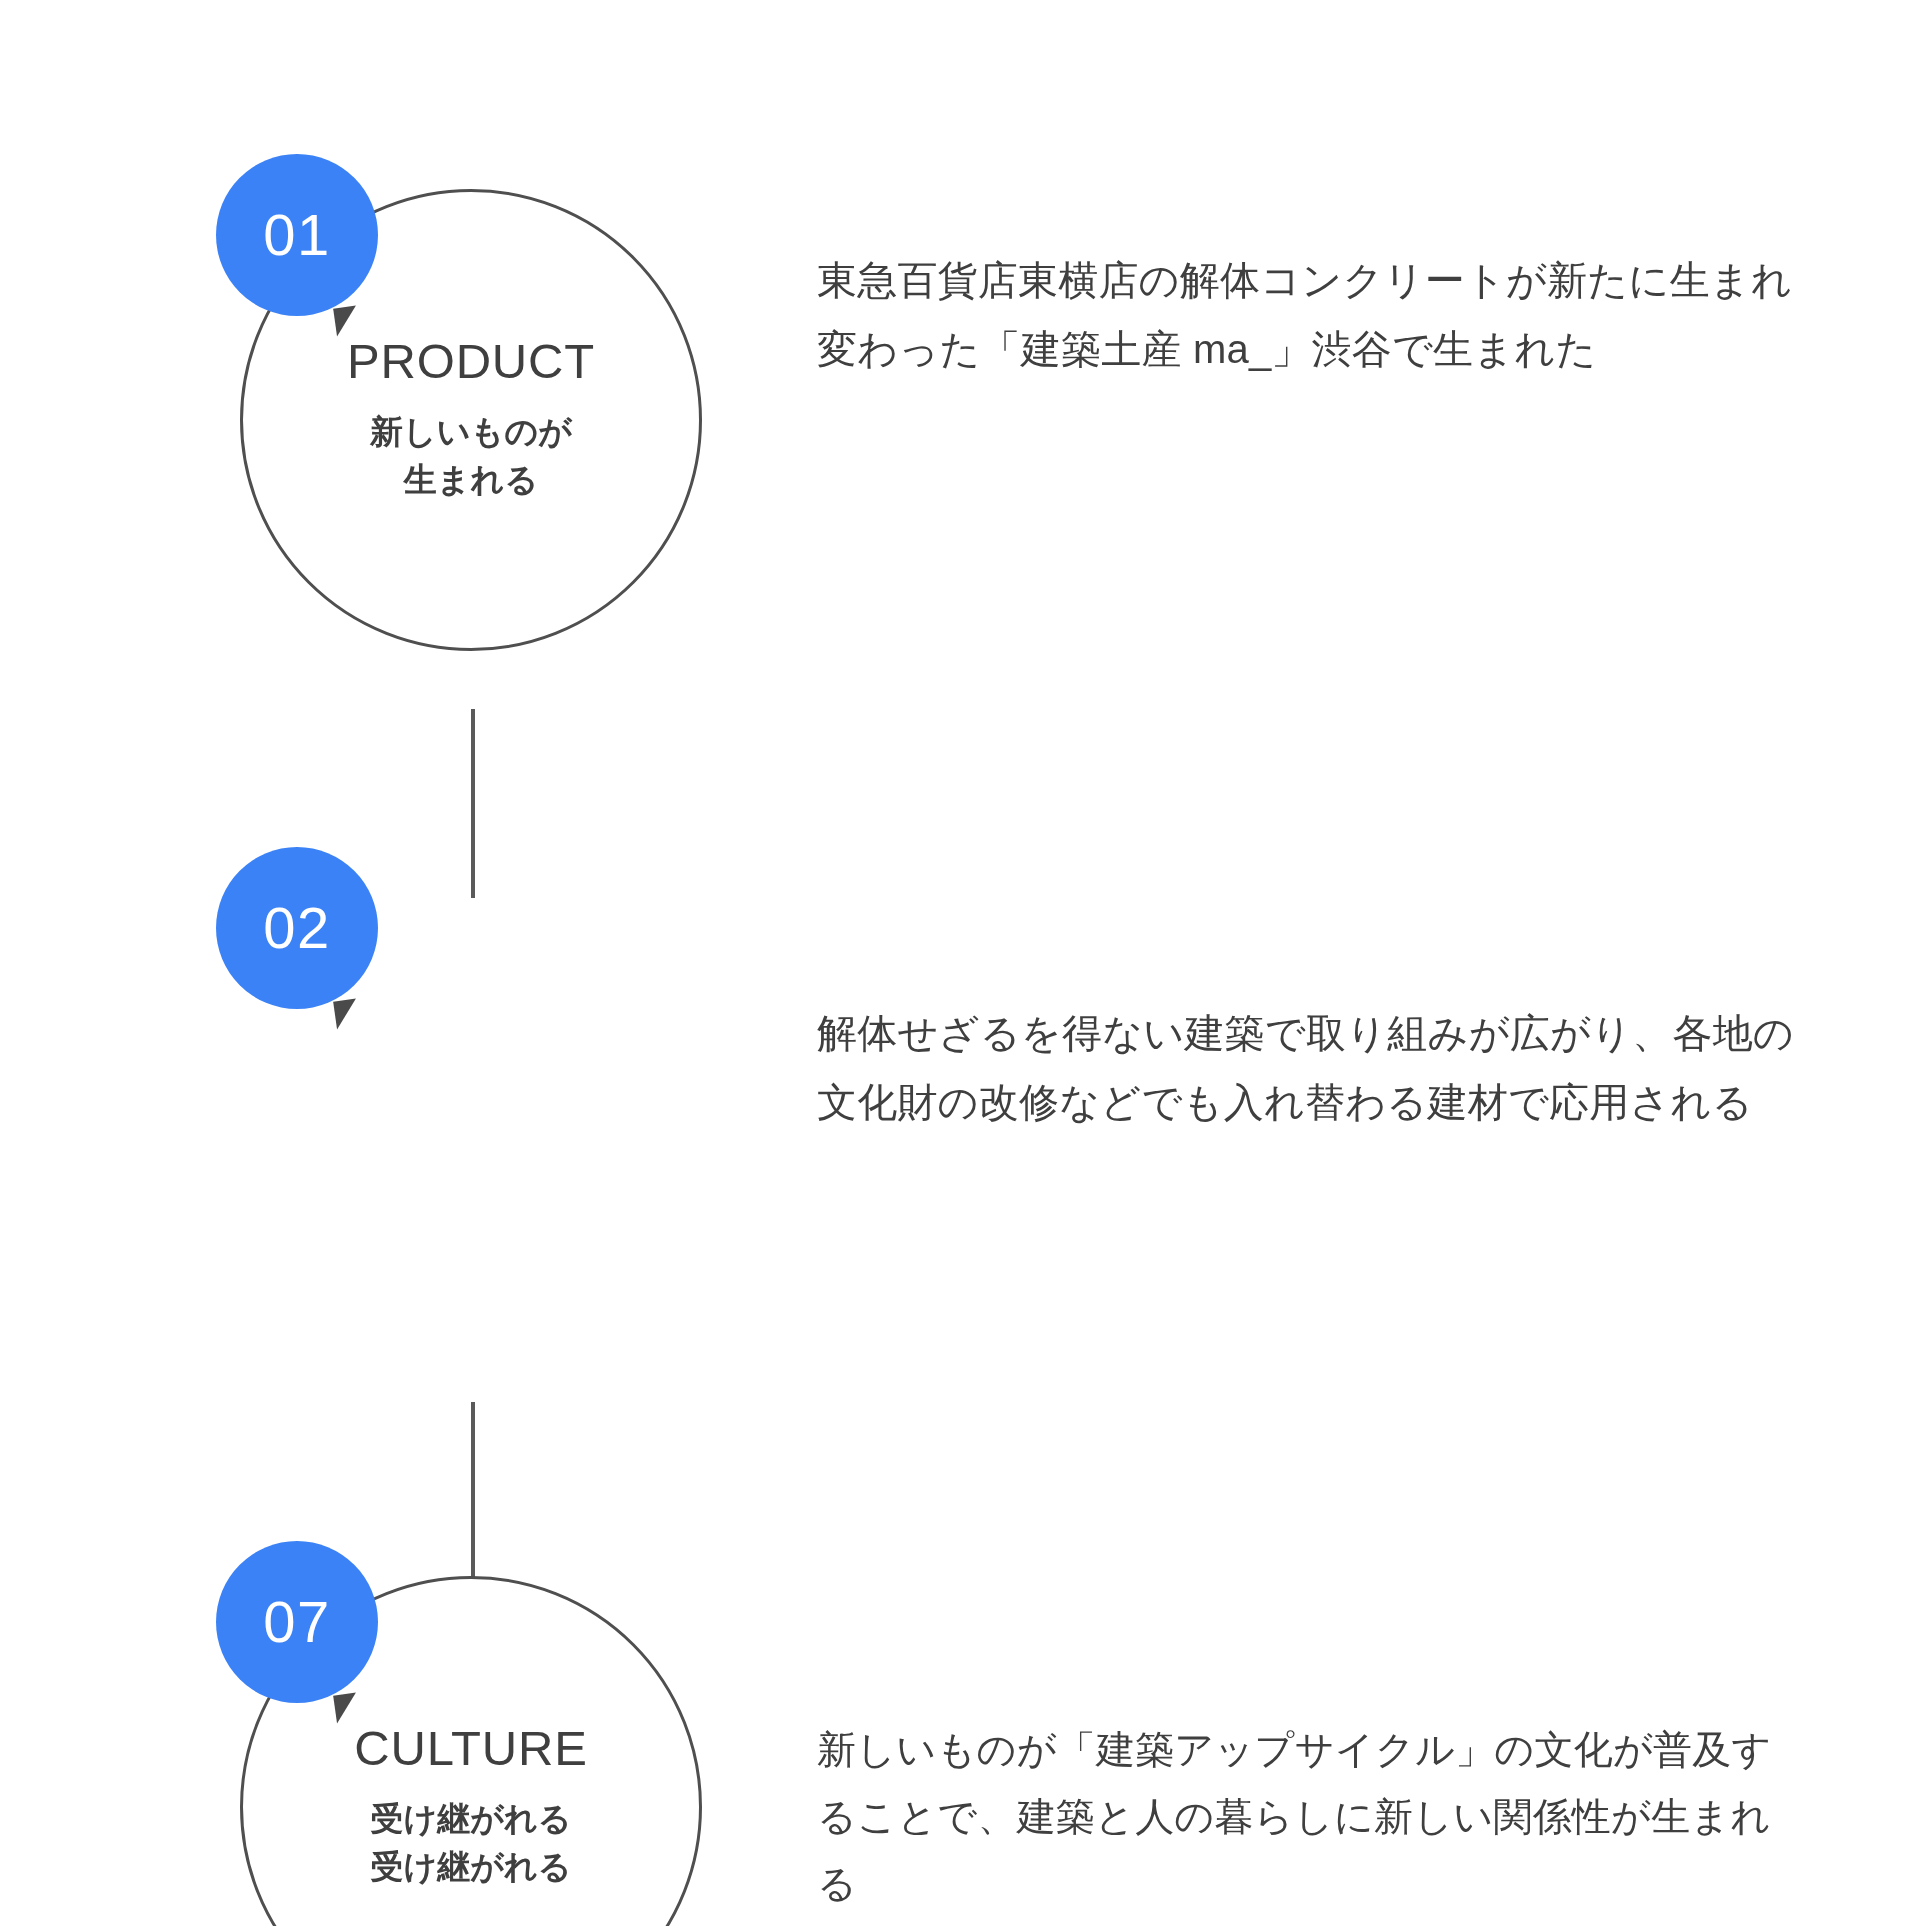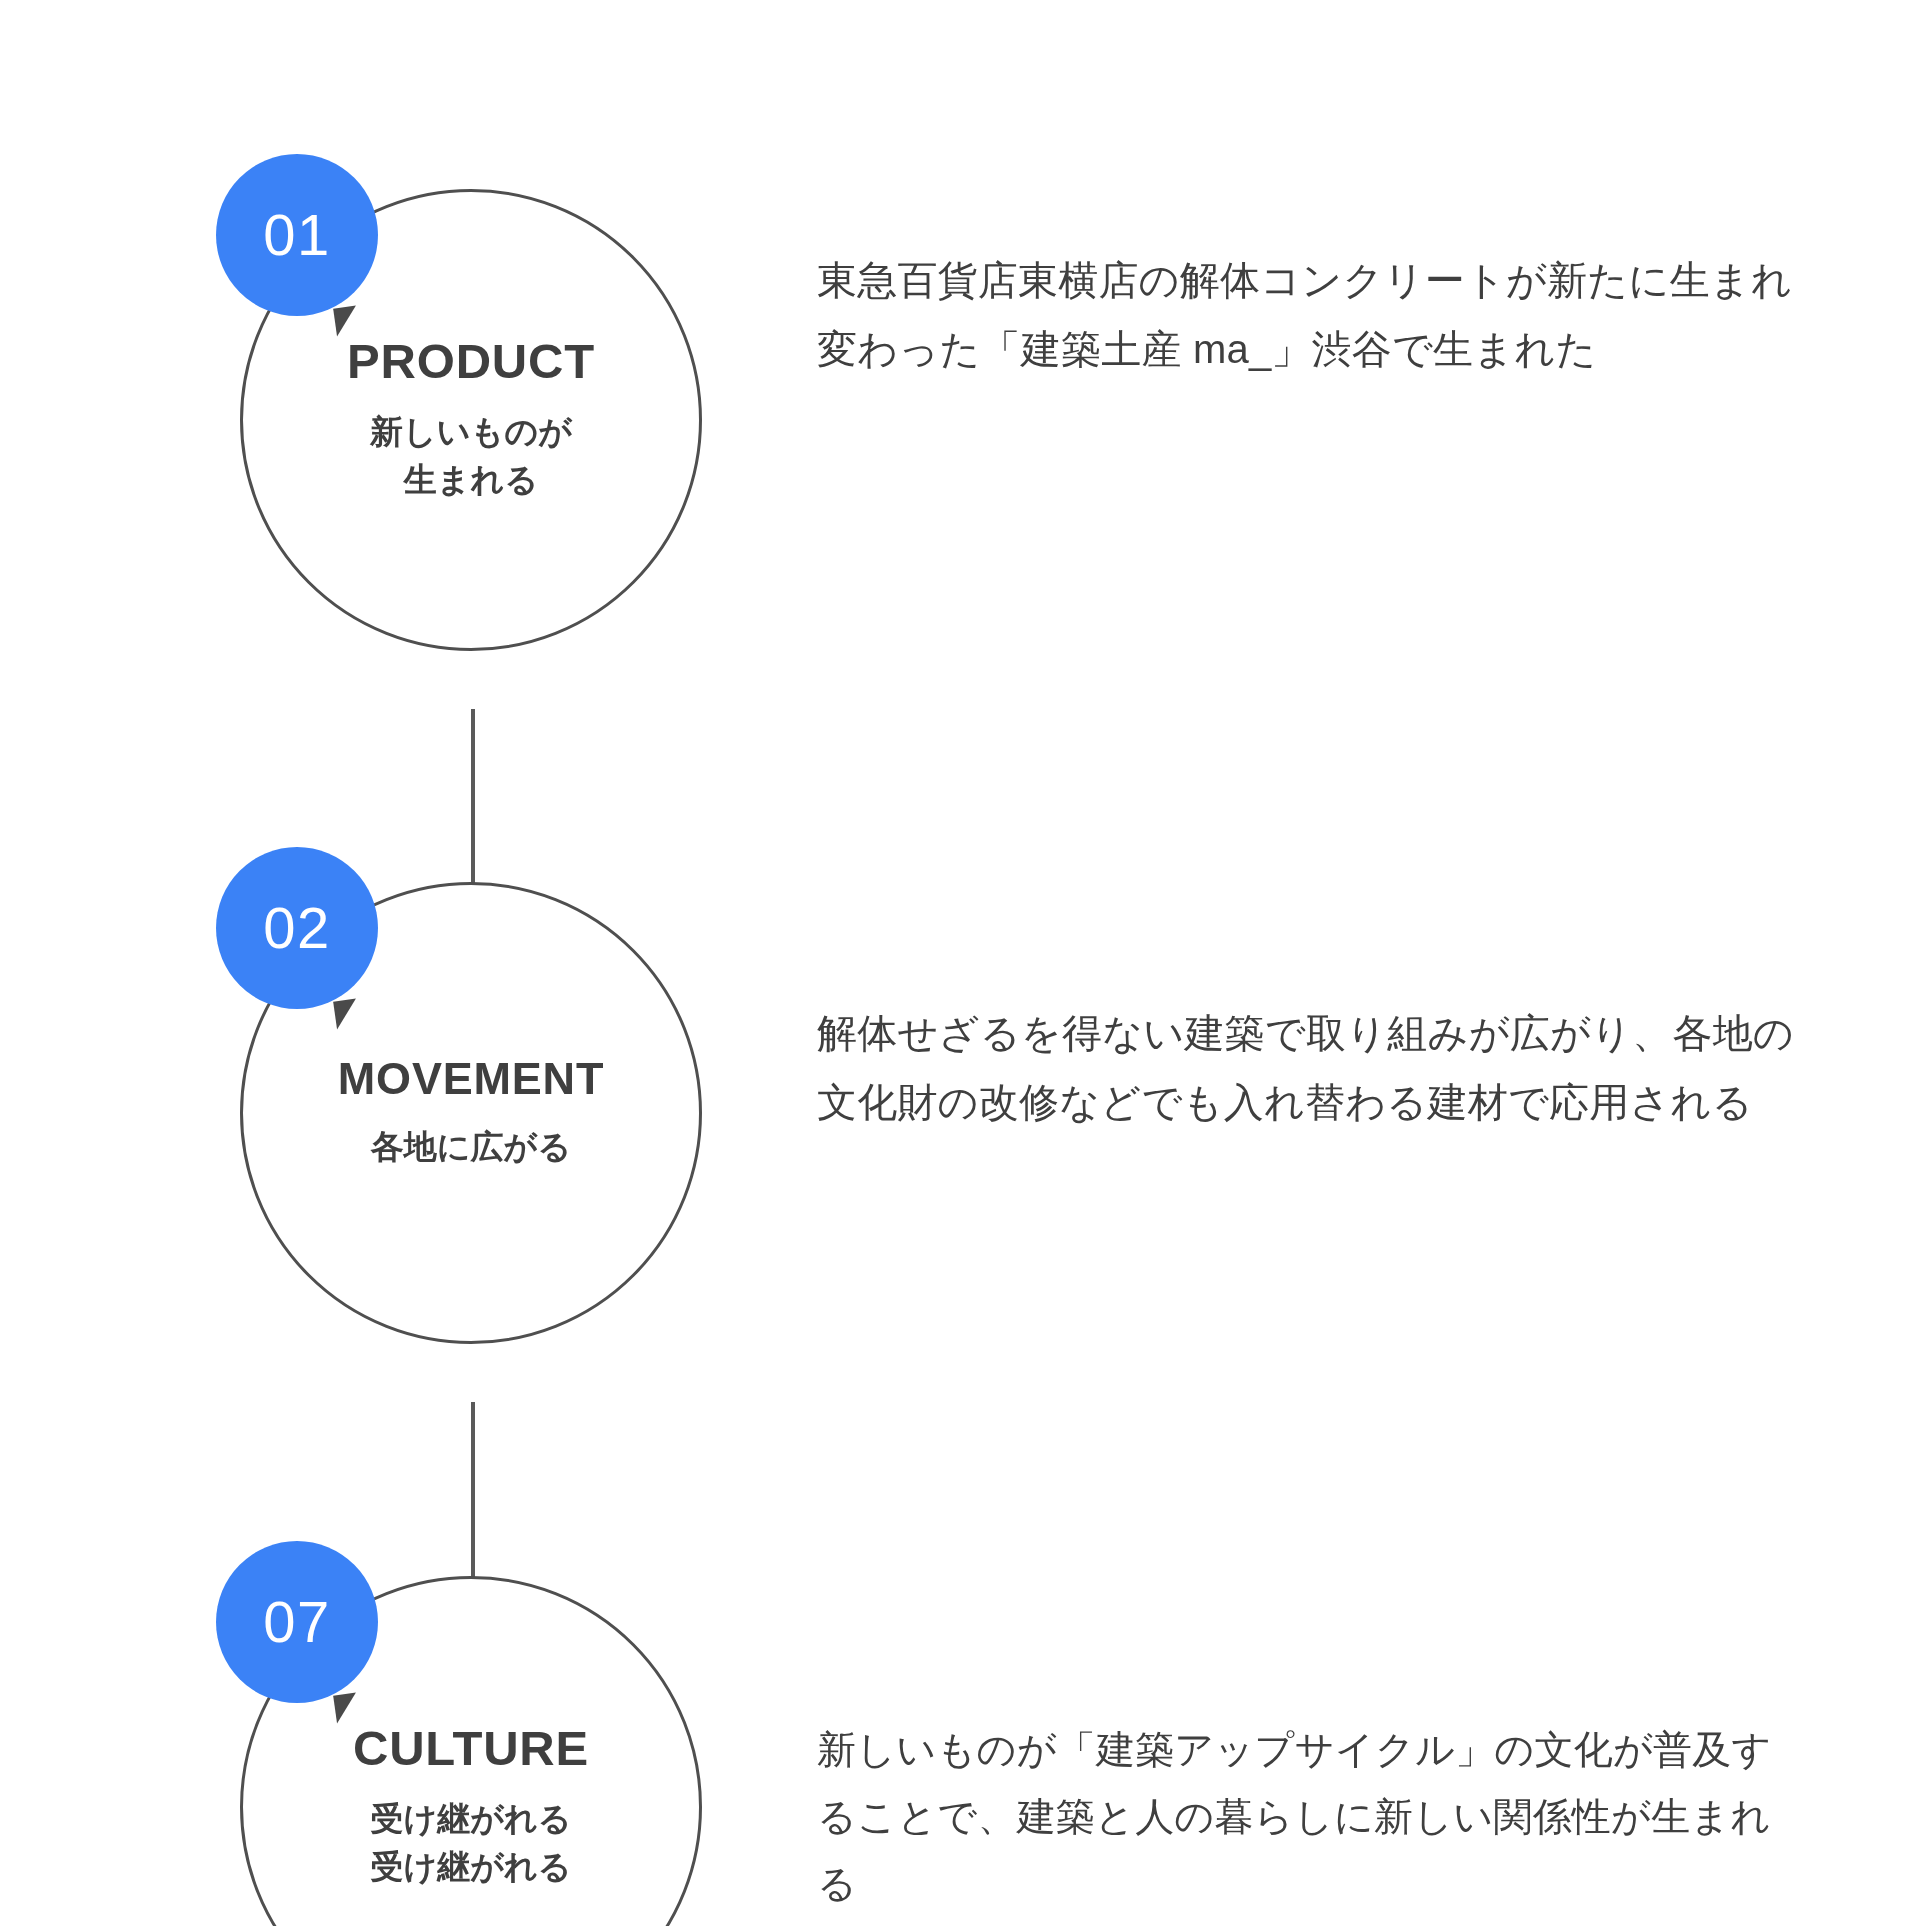--- a/index.html
+++ b/index.html
@@ -54,21 +54,21 @@
     border-radius: 50%;
     box-sizing: border-box;
     background: #ffffff;
     display: flex;
     flex-direction: column;
     align-items: center;
     justify-content: center;
   }
 
   .circle-title {
-    font-weight: 700;
+    font-weight: 400;
     font-size: 49px;
     letter-spacing: 0.8px;
     color: #3f3f3f;
     line-height: 1.05;
     text-align: center;
     white-space: nowrap;
   }
   .circle.narrow .circle-title { font-size: 45px; }
 
   .circle-sub {
@@ -146,26 +146,20 @@
       </div>
     </div>
     <div class="badge">
       <span class="badge-num">01</span>
       <span class="badge-tail"></span>
     </div>
     <div class="desc d1">東急百貨店東横店の解体コンクリートが新たに生まれ変わった「建築土産 ma_」渋谷で生まれた</div>
   </div>
 
   <div class="step s2">
-    <div class="circle narrow">
-      <div class="circle-title">MOVEMENT</div>
-      <div class="circle-sub">
-        <div>各地に広がる</div>
-      </div>
-    </div>
     <div class="badge">
       <span class="badge-num">02</span>
       <span class="badge-tail"></span>
     </div>
     <div class="desc d2">解体せざるを得ない建築で取り組みが広がり、各地の文化財の改修などでも入れ替わる建材で応用される</div>
   </div>
 
   <div class="step s3">
     <div class="circle">
       <div class="circle-title">CULTURE</div>

